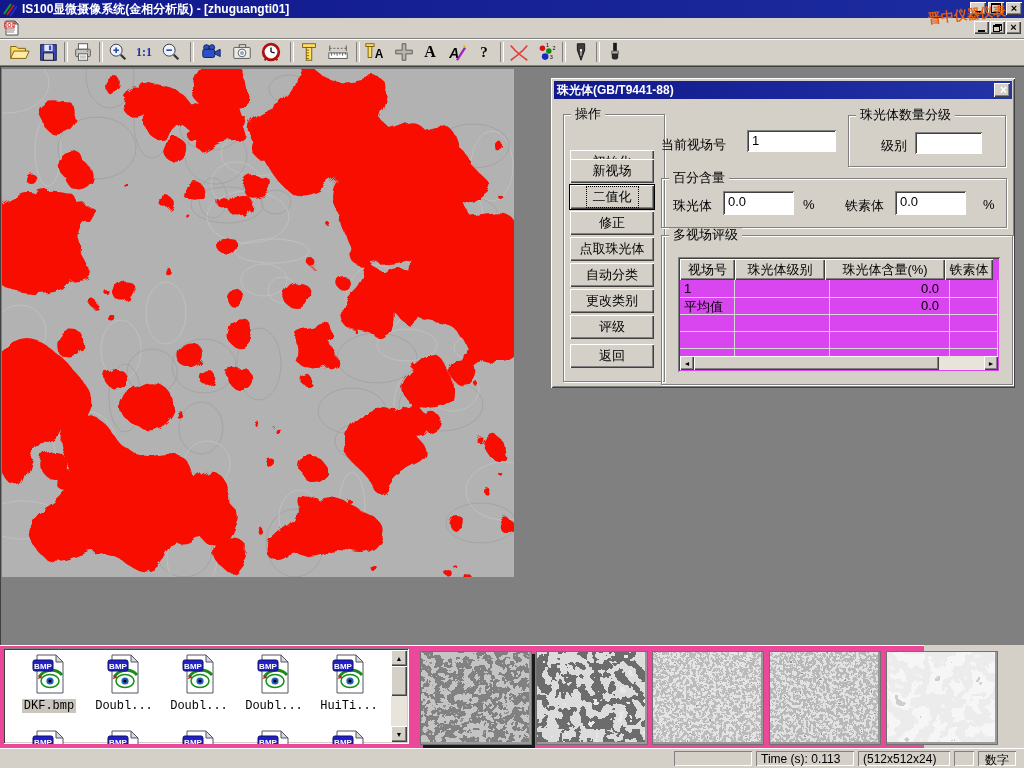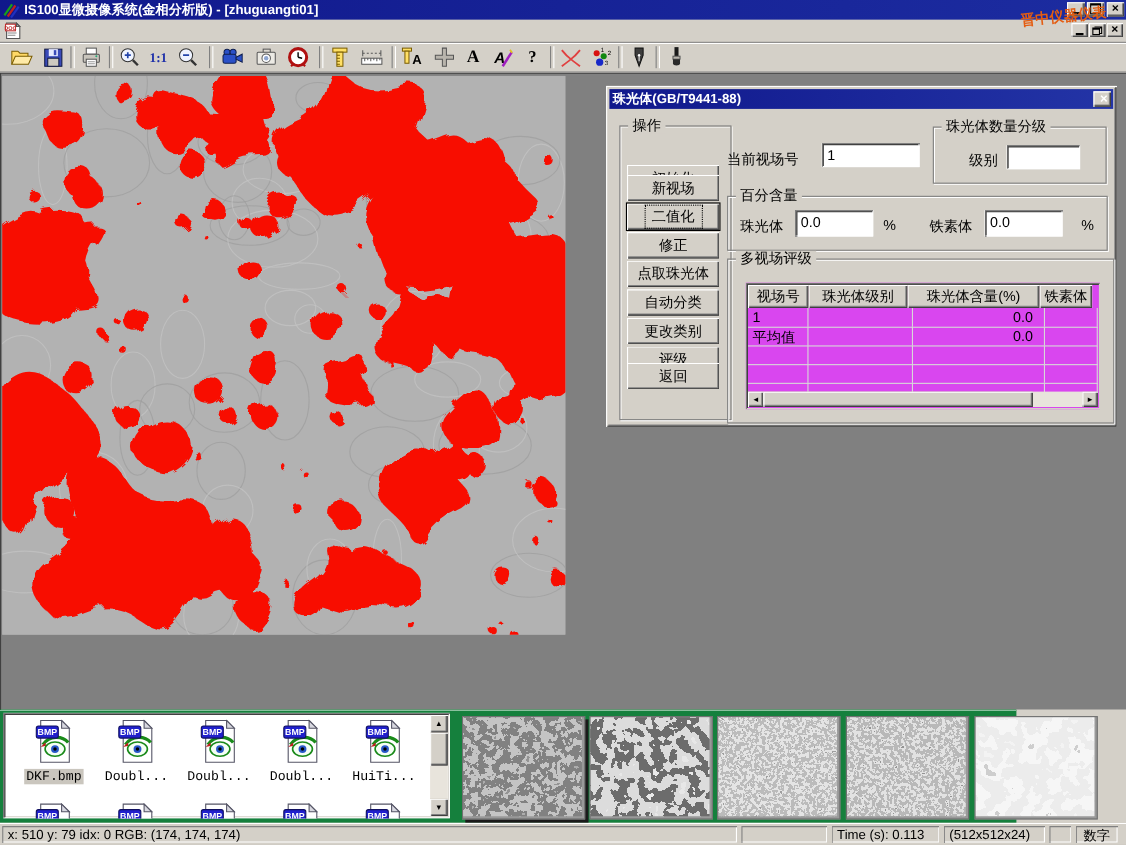--- a/index.html
+++ b/index.html
@@ -61,21 +61,21 @@
   .th{background:#d4d0c8;box-shadow:inset 1px 1px 0 #fff,inset -1px -1px 0 #404040,inset -2px -2px 0 #808080;font-size:13px;display:flex;align-items:center;justify-content:center;overflow:hidden;white-space:nowrap;flex:none;}
   .tr{position:absolute;left:2px;right:2px;height:17px;display:flex;border-bottom:1px solid #d8d8d8;}
   .td{flex:none;font-size:13px;padding:1px 4px 0 4px;overflow:hidden;white-space:nowrap;border-right:1px solid #d8d8d8;box-sizing:border-box;}
   .td.num{text-align:right;padding-right:10px;}
   
   .sb-track{position:absolute;background:#e8e4dc;}
   .sb-btn{position:absolute;background:#d4d0c8;box-shadow:inset 1px 1px 0 #fff,inset -1px -1px 0 #404040,inset -2px -2px 0 #808080;display:flex;align-items:center;justify-content:center;font-size:7px;color:#000;}
   .sb-thumb{position:absolute;background:#d4d0c8;box-shadow:inset 1px 1px 0 #fff,inset -1px -1px 0 #404040,inset -2px -2px 0 #808080;}
 
   
-  #bottom{left:0;top:645px;width:924px;height:103px;background:#15803d;box-shadow:inset 0 1px 0 #fff;}
+  #bottom{left:0;top:645px;width:924px;height:103px;background:#ec4899;box-shadow:inset 0 1px 0 #fff;}
   #filebox{position:absolute;left:3px;top:3px;width:406px;height:96px;background:#fff;overflow:hidden;}
   .fcell{position:absolute;width:72px;text-align:center;}
   .fname{display:inline-block;font-family:"Liberation Mono",monospace;font-size:12px;padding:0 2px;margin-top:2px;}
   .fname.sel{background:#cac6be;}
   #thumbstrip{position:absolute;left:412px;top:0;right:0;height:103px;}
   .thumb{position:absolute;top:6px;width:110px;height:92px;border:1px solid #707070;background:#999;}
   .thumb.sel{box-shadow:3px 3px 0 #1a1a1a;}
   .thumb svg{display:block;}
 
   
@@ -519,21 +519,21 @@
         </button>
         <button class="btn3d op-btn" style="top: 185px;">
           <span class="inner">自动分类</span>
         </button>
         <button class="btn3d op-btn" style="top: 211px;">
           <span class="inner">更改类别</span>
         </button>
         <button class="btn3d op-btn" style="top: 237px;">
           <span class="inner">评级</span>
         </button>
-        <button class="btn3d op-btn" style="top: 252px;">
+        <button class="btn3d op-btn" style="top: 266px;">
           <span class="inner">返回</span>
         </button>
       </div>
 
     <span class="dlg-lab" style="left:110px;top:58px">当前视场号</span>
     <div class="fld" style="left:196px;top:52px;width:80px;height:19px">1</div>
 
     <div class="groupbox" style="left:297px;top:37px;width:156px;height:50px"></div>
     <span class="grouplab" style="left:305px;top:30px">珠光体数量分级</span>
     <span class="dlg-lab" style="left:330px;top:59px">级别</span>
@@ -786,20 +786,19 @@
                 <feFuncB type="discrete" tableValues="0.55 0.9 0.84 0.92 0.62 0.88"></feFuncB>
               </feComponentTransfer>
     </filter>
             <rect width="108" height="90" filter="url(#tf4)"></rect>
           </svg>
         </div>
       </div>
   </div>
 
   <div id="statusbar" class="abs">
-    <span class="spanel" style="left:2px;width:668px">x: 510 y: 79  idx: 0  RGB: (174, 174, 174)</span>
     <span class="spanel" style="left:674px;width:78px"></span>
     <span class="spanel" style="left:756px;width:98px">Time (s): 0.113</span>
     <span class="spanel" style="left:858px;width:92px">(512x512x24)</span>
     <span class="spanel" style="left:954px;width:20px"></span>
     <span class="spanel" style="left:978px;width:38px;text-align:center">数字</span>
   </div>
 </div>
 
 </body></html>

